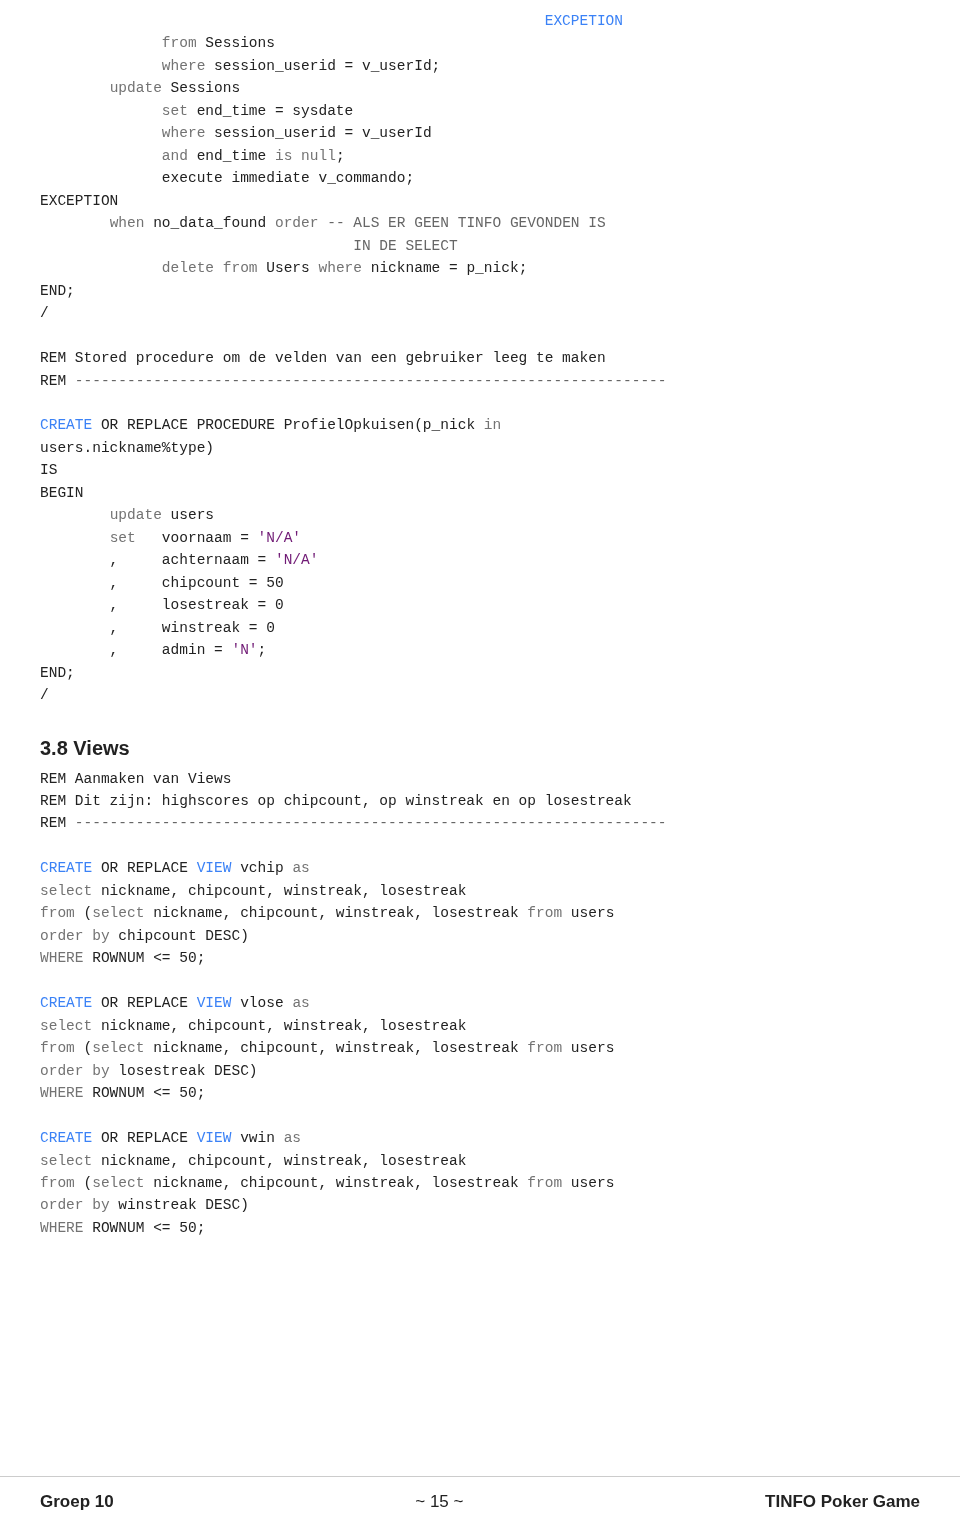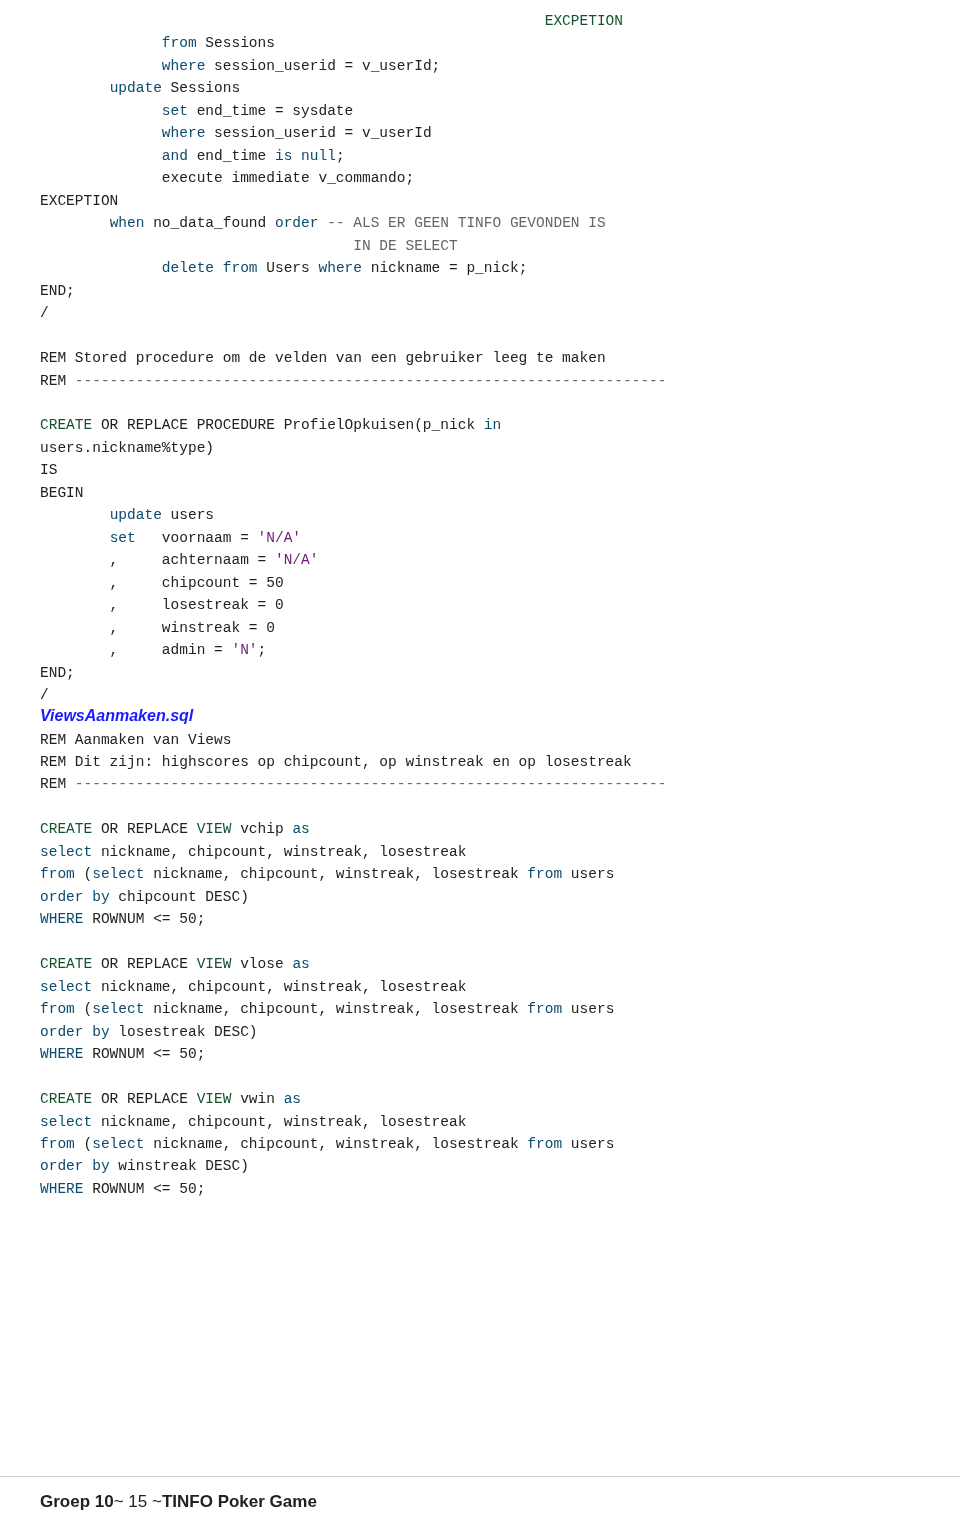--- a/index.html
+++ b/index.html
@@ -16,22 +16,22 @@
       padding: 10px 40px 80px 40px;
     }
     .code-block {
       font-family: 'Courier New', Courier, monospace;
       font-size: 14.5px;
       line-height: 1.55;
       white-space: pre;
       color: #222;
     }
     
-    .kw-blue { color: #0c4a6e; font-weight: normal; }
-    .kw-orange { color: #14532d; font-weight: normal; text-align: center; }
+    .kw-blue { color: #737373; font-weight: normal; }
+    .kw-orange { color: #3b82f6; font-weight: normal; text-align: center; }
     .string-val { color: #701a75; }
     .comment { color: #666; }
     .section-heading {
       font-family: Arial, sans-serif;
       font-size: 20px;
       font-weight: bold;
       margin-top: 30px;
       margin-bottom: 8px;
       color: #222;
     }
@@ -46,21 +46,21 @@
     .footer {
       position: fixed;
       bottom: 0;
       left: 0;
       width: 960px;
       height: 50px;
       background: #fff;
       border-top: 1px solid #ccc;
       display: flex;
       align-items: center;
-      justify-content: flex-start;
+      justify-content: space-between;
       padding: 0 40px;
       font-family: Arial, sans-serif;
       font-size: 17px;
     }
     .footer-left { font-weight: bold; }
     .footer-center { }
     .footer-right { font-weight: bold; }
   </style>
 </head>
 <body>
@@ -92,22 +92,22 @@
         <span class="kw-blue">update</span> users
         <span class="kw-blue">set</span>   voornaam = <span class="string-val">'N/A'</span>
         ,     achternaam = <span class="string-val">'N/A'</span>
         ,     chipcount = 50
         ,     losestreak = 0
         ,     winstreak = 0
         ,     admin = <span class="string-val">'N'</span>;
 END;
 /</div>
 
+  <div class="section-heading">3.8 Views</div>
 
-  <div class="file-heading">ViewsAanmaken.sql</div>
 
   <div class="code-block">REM Aanmaken van Views
 REM Dit zijn: highscores op chipcount, op winstreak en op losestreak
 REM <span class="comment">--------------------------------------------------------------------</span>
 
 <span class="kw-orange">CREATE</span> OR REPLACE <span class="kw-orange">VIEW</span> vchip <span class="kw-blue">as</span>
 <span class="kw-blue">select</span> nickname, chipcount, winstreak, losestreak
 <span class="kw-blue">from</span> (<span class="kw-blue">select</span> nickname, chipcount, winstreak, losestreak <span class="kw-blue">from</span> users
 <span class="kw-blue">order</span> <span class="kw-blue">by</span> chipcount DESC)
 <span class="kw-blue">WHERE</span> ROWNUM &lt;= 50;

